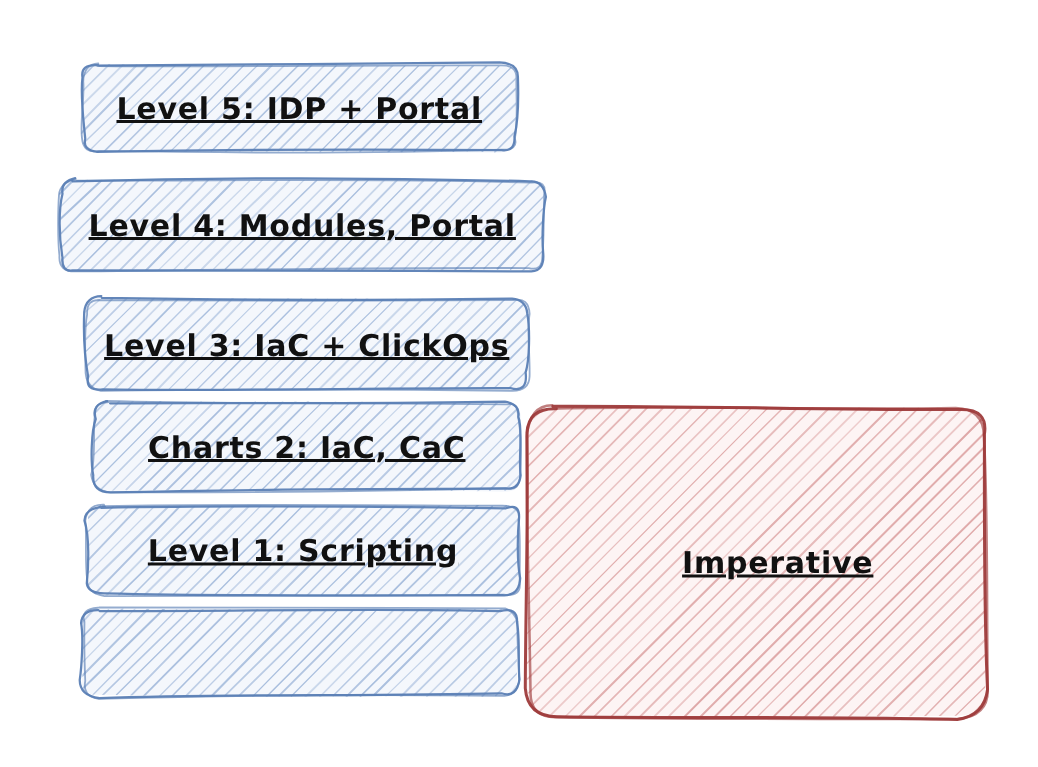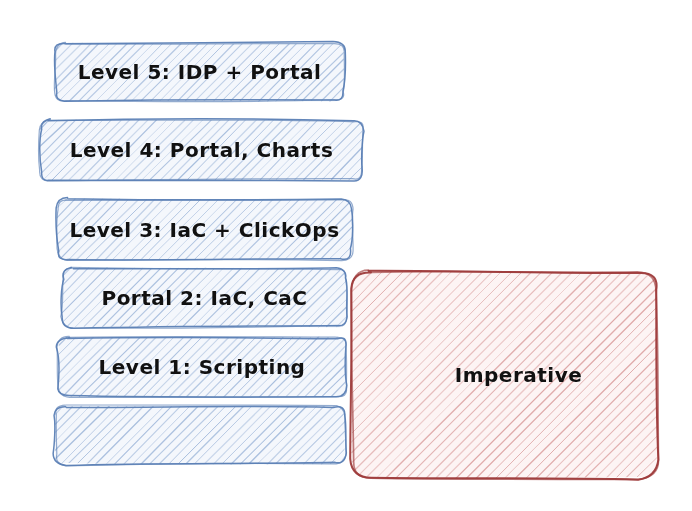--- a/index.html
+++ b/index.html
@@ -33,20 +33,21 @@
   .node-label {
     position: relative;
     z-index: 3;
     font-family: "DejaVu Sans", sans-serif;
     font-weight: 700;
     color: #111111;
     letter-spacing: 0.5px;
     white-space: nowrap;
     text-align: left;
     line-height: 1;
+    text-decoration: underline;
   }
 
   .level-node .node-label {
     font-size: 20px;
   }
 
   .callout-node .node-label {
     font-size: 20px;
   }
 
@@ -231,21 +232,21 @@
           <line x1="273.30" y1="60.39" x2="323.56" y2="9.81" stroke="#9bb4d8" stroke-width="0.91" stroke-linecap="round" opacity="0.73"></line>
           <line x1="282.62" y1="59.23" x2="322.82" y2="18.27" stroke="#9bb4d8" stroke-width="0.97" stroke-linecap="round" opacity="0.60"></line>
           <line x1="291.69" y1="59.20" x2="322.32" y2="27.26" stroke="#9bb4d8" stroke-width="1.33" stroke-linecap="round" opacity="0.85"></line>
           <line x1="300.41" y1="59.54" x2="322.52" y2="36.63" stroke="#9bb4d8" stroke-width="0.90" stroke-linecap="round" opacity="0.74"></line>
           <line x1="308.26" y1="60.46" x2="323.48" y2="45.74" stroke="#9bb4d8" stroke-width="0.99" stroke-linecap="round" opacity="0.69"></line>
           <line x1="318.46" y1="59.95" x2="322.78" y2="55.79" stroke="#9bb4d8" stroke-width="0.95" stroke-linecap="round" opacity="0.54"></line>
         </g>
         <path d="M 8.333760374272241 0.8450441191904247 C 105.69267055188305 -1.7261335185728965, 214.96722578571178 -1.7059926848392932, 313.3870130851399 0.8607498564291745 Q 322.1351995719597 0.3189423077274114, 323.95807942245153 11.240585056738928 C 322.11112799006514 19.010673586977646, 321.1169209900312 38.0428042341955, 322.0784532479476 48.112902113050225 Q 323.36275781984443 60.65258639301173, 314.20238694646395 60.912549829203634 C 211.2886128173396 60.42146702026948, 105.41370655075647 60.3416623825673, 8.369574707373976 60.306354496441784 Q 0.983551926817745 61.32488767323084, 1.6426517189480363 51.59714609198272 C -0.7993181533645838 37.753011867031454, -0.9375520395115018 19.402635820955037, 1.6801841712091117 9.210229029599578 Q 0.21520904265344143 1.0920039979275316, 10.146838235482573 -1.2406598469708114" fill="none" stroke="#5b7fb5" stroke-width="1.5" stroke-linecap="round" stroke-linejoin="round" opacity="0.95"></path>
         <path d="M 11.394785329373553 0.3772486307658255 C 107.26883369098418 0.6959775449708104, 212.7125093597174 -1.4239794484805315, 314.4165284419898 1.7794605933595449 Q 324.70386214354073 0.12827344760298728, 322.77446986199357 9.578431824641303 C 322.4287075127475 20.812388290232047, 322.6759152064566 39.65670041576959, 321.5928218570072 50.867440212145446 Q 321.5341315514408 61.06403596191667, 312.49276256291193 58.684811043739316 C 213.96815136533232 58.42214644169435, 106.7770098985266 59.8767712903209, 10.564088196866214 60.9459709642455 Q -1.167292584804818 61.32769925491884, -0.37129524089396 50.35199855947867 C -1.576051859743893 40.66024039923214, -1.3868487260770053 19.987186435749756, -0.683477294491604 9.955567339295522 Q -0.10212266417220234 1.7097785355523227, 10.526242389529944 -0.637396588223055" fill="none" stroke="#5b7fb5" stroke-width="1.2" stroke-linecap="round" stroke-linejoin="round" opacity="0.65"></path>
       </svg>
-      <div class="node-label">Level 4: Portal, Charts</div>
+      <div class="node-label">Level 4: Modules, Portal</div>
     </div>
     <div class="node level-node" style="left: 57px; top: 199px; width: 295px; height: 61px;">
       <svg class="sketch" width="295" height="61" viewBox="0 0 295 61">
         <path d="M 10.258653429802507 -0.9325454588979483 C 97.6666241273284 0.8731564520858228, 195.48026083391161 -0.9187716878950596, 285.49323807889596 0.964972572401166 Q 294.1178330895491 0.8468027175404131, 295.6535271955654 9.970844687428325 C 295.5189988040365 21.122834831587973, 295.2806023689918 40.65221559045837, 294.2342481636442 51.77491038618609 Q 295.10021789977327 60.715438776649535, 285.1577686020173 60.34799938695505 C 193.72997021935882 60.45416301069781, 97.47780389096589 60.613716203253716, 9.037439689971507 61.97260042978451 Q 0.8856810675933957 60.876394640188664, -0.7042979463003576 50.63329386105761 C -0.18752944748848677 40.214147357959305, -0.022379953879863024 20.163745500259104, -0.8395730634219944 10.761553994379938 Q -0.6649943068623543 0.5743630593642592, 10.477245149202645 -0.8537810938432813" fill="#f4f7fc" stroke="none"></path>
         <defs>
           <clipPath id="clip-level-3">
             <path d="M 10.258653429802507 -0.9325454588979483 C 97.6666241273284 0.8731564520858228, 195.48026083391161 -0.9187716878950596, 285.49323807889596 0.964972572401166 Q 294.1178330895491 0.8468027175404131, 295.6535271955654 9.970844687428325 C 295.5189988040365 21.122834831587973, 295.2806023689918 40.65221559045837, 294.2342481636442 51.77491038618609 Q 295.10021789977327 60.715438776649535, 285.1577686020173 60.34799938695505 C 193.72997021935882 60.45416301069781, 97.47780389096589 60.613716203253716, 9.037439689971507 61.97260042978451 Q 0.8856810675933957 60.876394640188664, -0.7042979463003576 50.63329386105761 C -0.18752944748848677 40.214147357959305, -0.022379953879863024 20.163745500259104, -0.8395730634219944 10.761553994379938 Q -0.6649943068623543 0.5743630593642592, 10.477245149202645 -0.8537810938432813"></path>
           </clipPath>
         </defs>
         <g clip-path="url(#clip-level-3)">
@@ -340,21 +341,21 @@
           <line x1="238.32" y1="59.76" x2="284.47" y2="12.61" stroke="#9bb4d8" stroke-width="0.81" stroke-linecap="round" opacity="0.61"></line>
           <line x1="247.18" y1="58.48" x2="284.62" y2="21.48" stroke="#9bb4d8" stroke-width="1.12" stroke-linecap="round" opacity="0.81"></line>
           <line x1="256.24" y1="59.73" x2="285.67" y2="30.23" stroke="#9bb4d8" stroke-width="0.89" stroke-linecap="round" opacity="0.49"></line>
           <line x1="264.62" y1="58.57" x2="284.30" y2="39.29" stroke="#9bb4d8" stroke-width="1.29" stroke-linecap="round" opacity="0.78"></line>
           <line x1="274.68" y1="58.72" x2="285.18" y2="48.21" stroke="#9bb4d8" stroke-width="1.12" stroke-linecap="round" opacity="0.51"></line>
           <line x1="283.28" y1="58.66" x2="285.65" y2="56.82" stroke="#9bb4d8" stroke-width="1.12" stroke-linecap="round" opacity="0.74"></line>
         </g>
         <path d="M 11.380712255323306 0.84354018275626 C 95.22120689507575 0.1877482543233782, 186.55946899610575 1.6440675893798469, 274.58832059083505 -0.1941642099060118 Q 285.1777368396521 1.5024881444871425, 283.57298004440963 9.957082456396893 C 286.8237619960215 17.962810603929686, 283.48430546410384 37.374036580054096, 285.1061410474591 48.961940441699696 Q 284.0538347512018 58.12057112213224, 276.00000542216003 57.74902051221579 C 186.79504221864048 57.81685698311776, 95.73428881471047 58.40383023358881, 11.878326658392325 60.27909724670462 Q -0.5187585143372416 60.227259371848774, 0.16607529227621853 48.807976291980594 C -1.7706250385846942 38.72165534068831, -1.0247834723442792 18.89267655185424, 1.841074642073363 11.338857425423338 Q -1.0506085379980503 1.4041171201504767, 9.43802657276392 -0.5559269264806062" fill="none" stroke="#5b7fb5" stroke-width="1.5" stroke-linecap="round" stroke-linejoin="round" opacity="0.95"></path>
         <path d="M 8.477908860798925 -0.7401809033472091 C 92.30204352750444 1.5823614499066023, 189.85413422156128 0.325831343466416, 276.5622730548028 1.5800480922684073 Q 283.20428593880496 -0.418178819399327, 283.4532973014284 10.451761317206547 C 285.35255554020404 19.20330911290832, 285.7425129249226 37.82967902916484, 284.7172993052285 48.46874172710814 Q 284.4445375255309 60.079356835409996, 275.4425390424673 57.33707918152213 C 188.30936427521522 59.61377459089272, 94.60423923409544 60.46485200761818, 11.190418575285003 60.20691285612993 Q 0.4884585116058588 59.28524219659157, -1.2426179554313421 48.49820370180532 C 1.7687897449359298 38.945940779438246, 0.09525896874256432 18.17398672851734, 1.0831553354859351 10.002669235877693 Q -0.8454014165792614 0.6896681556478143, 10.40859199669212 0.1484149342868477" fill="none" stroke="#5b7fb5" stroke-width="1.2" stroke-linecap="round" stroke-linejoin="round" opacity="0.65"></path>
       </svg>
-      <div class="node-label">Portal 2: IaC, CaC</div>
+      <div class="node-label">Charts 2: IaC, CaC</div>
     </div>
     <div class="node level-node" style="left: 58px; top: 337px; width: 288px; height: 60px;">
       <svg class="sketch" width="288" height="60" viewBox="0 0 288 60">
         <path d="M 9.436771956738085 0.39682516548782587 C 94.42021084247158 -0.35290797613561153, 190.01400682043285 0.8263395521789789, 278.8812618297525 -0.4400484790094197 Q 288.4945571483113 -0.6674661128781736, 287.6855932408944 9.565250424202532 C 288.8804237488657 20.73374662892893, 287.3323034783825 40.45011276975274, 287.5625414918177 49.559766069054604 Q 288.55308565776795 60.72031233320013, 278.5823051612824 59.49156525498256 C 190.31915699031205 60.32517247693613, 94.52655446758494 60.28240245068446, 9.265506819821894 60.00972095457837 Q -0.6062546744942665 59.13593779690564, 0.9194424711167812 49.195286901667714 C -0.5165088064968586 40.21001025000587, 0.7099187350831926 20.382450782880188, 0.8498356658965349 10.316208904609084 Q -0.7382022151723504 -0.9173235325142741, 9.749725266825408 -0.8582719378173351" fill="#f4f7fc" stroke="none"></path>
         <defs>
           <clipPath id="clip-level-1">
             <path d="M 9.436771956738085 0.39682516548782587 C 94.42021084247158 -0.35290797613561153, 190.01400682043285 0.8263395521789789, 278.8812618297525 -0.4400484790094197 Q 288.4945571483113 -0.6674661128781736, 287.6855932408944 9.565250424202532 C 288.8804237488657 20.73374662892893, 287.3323034783825 40.45011276975274, 287.5625414918177 49.559766069054604 Q 288.55308565776795 60.72031233320013, 278.5823051612824 59.49156525498256 C 190.31915699031205 60.32517247693613, 94.52655446758494 60.28240245068446, 9.265506819821894 60.00972095457837 Q -0.6062546744942665 59.13593779690564, 0.9194424711167812 49.195286901667714 C -0.5165088064968586 40.21001025000587, 0.7099187350831926 20.382450782880188, 0.8498356658965349 10.316208904609084 Q -0.7382022151723504 -0.9173235325142741, 9.749725266825408 -0.8582719378173351"></path>
           </clipPath>
         </defs>
         <g clip-path="url(#clip-level-1)">

